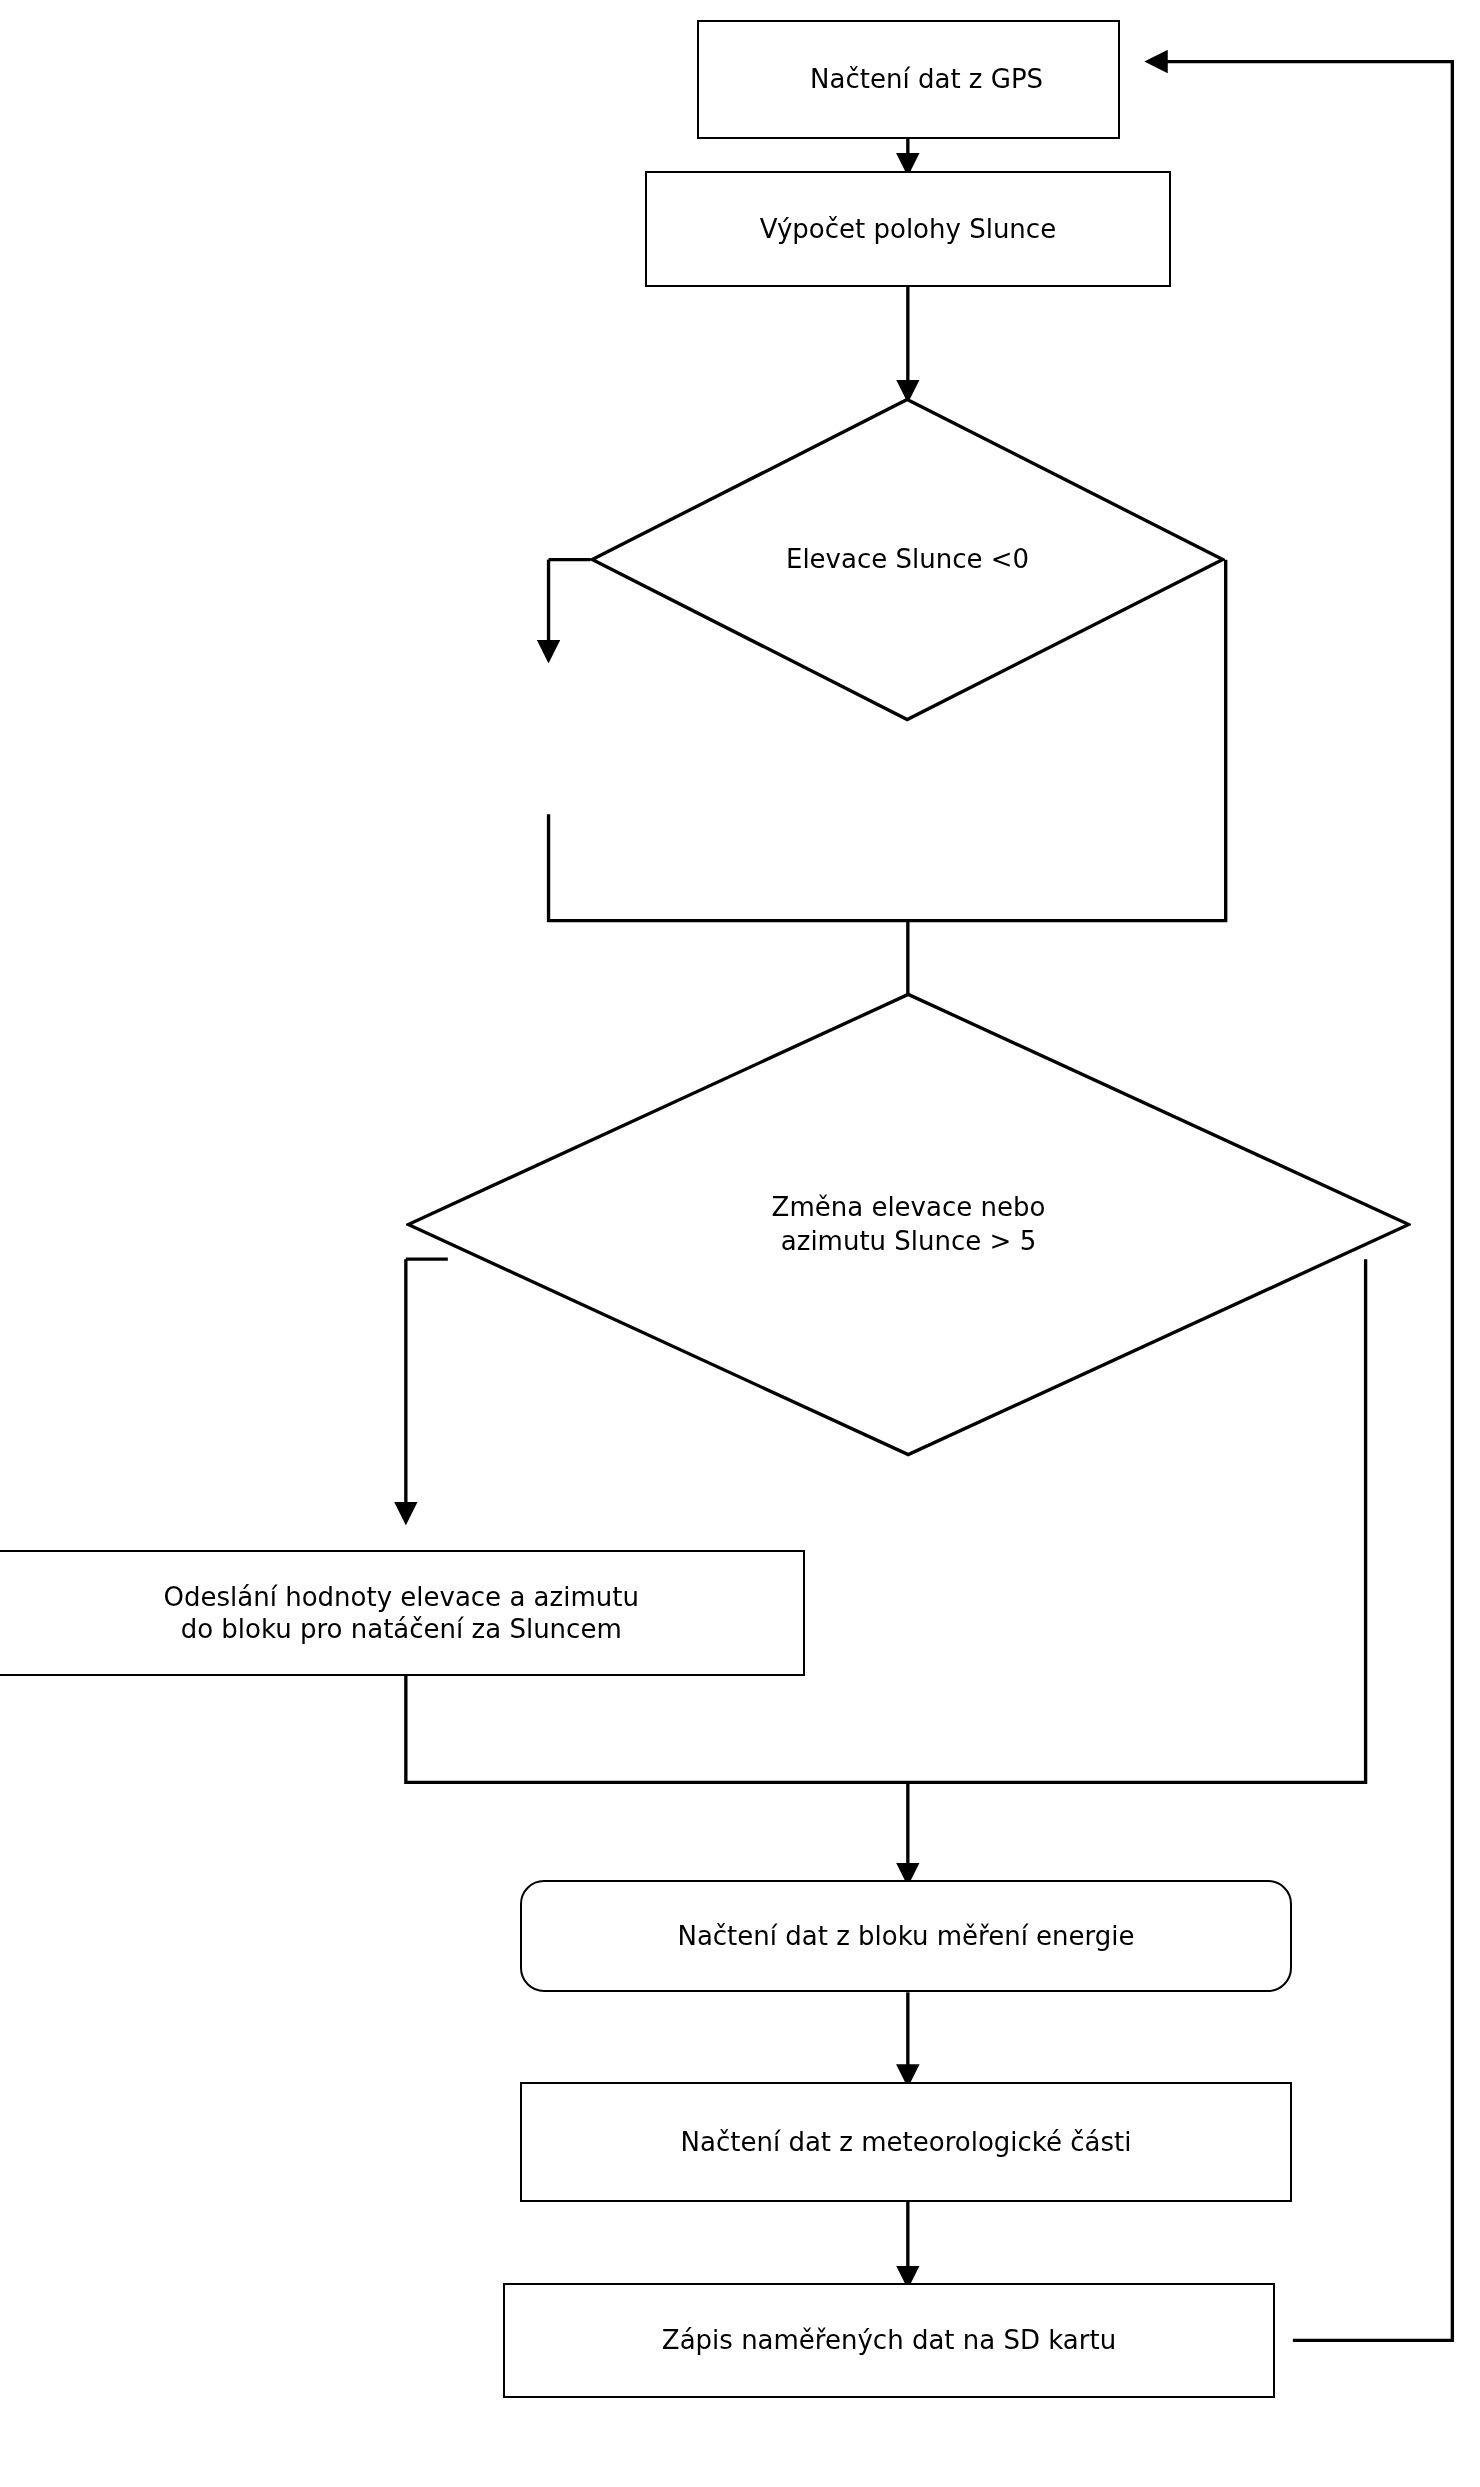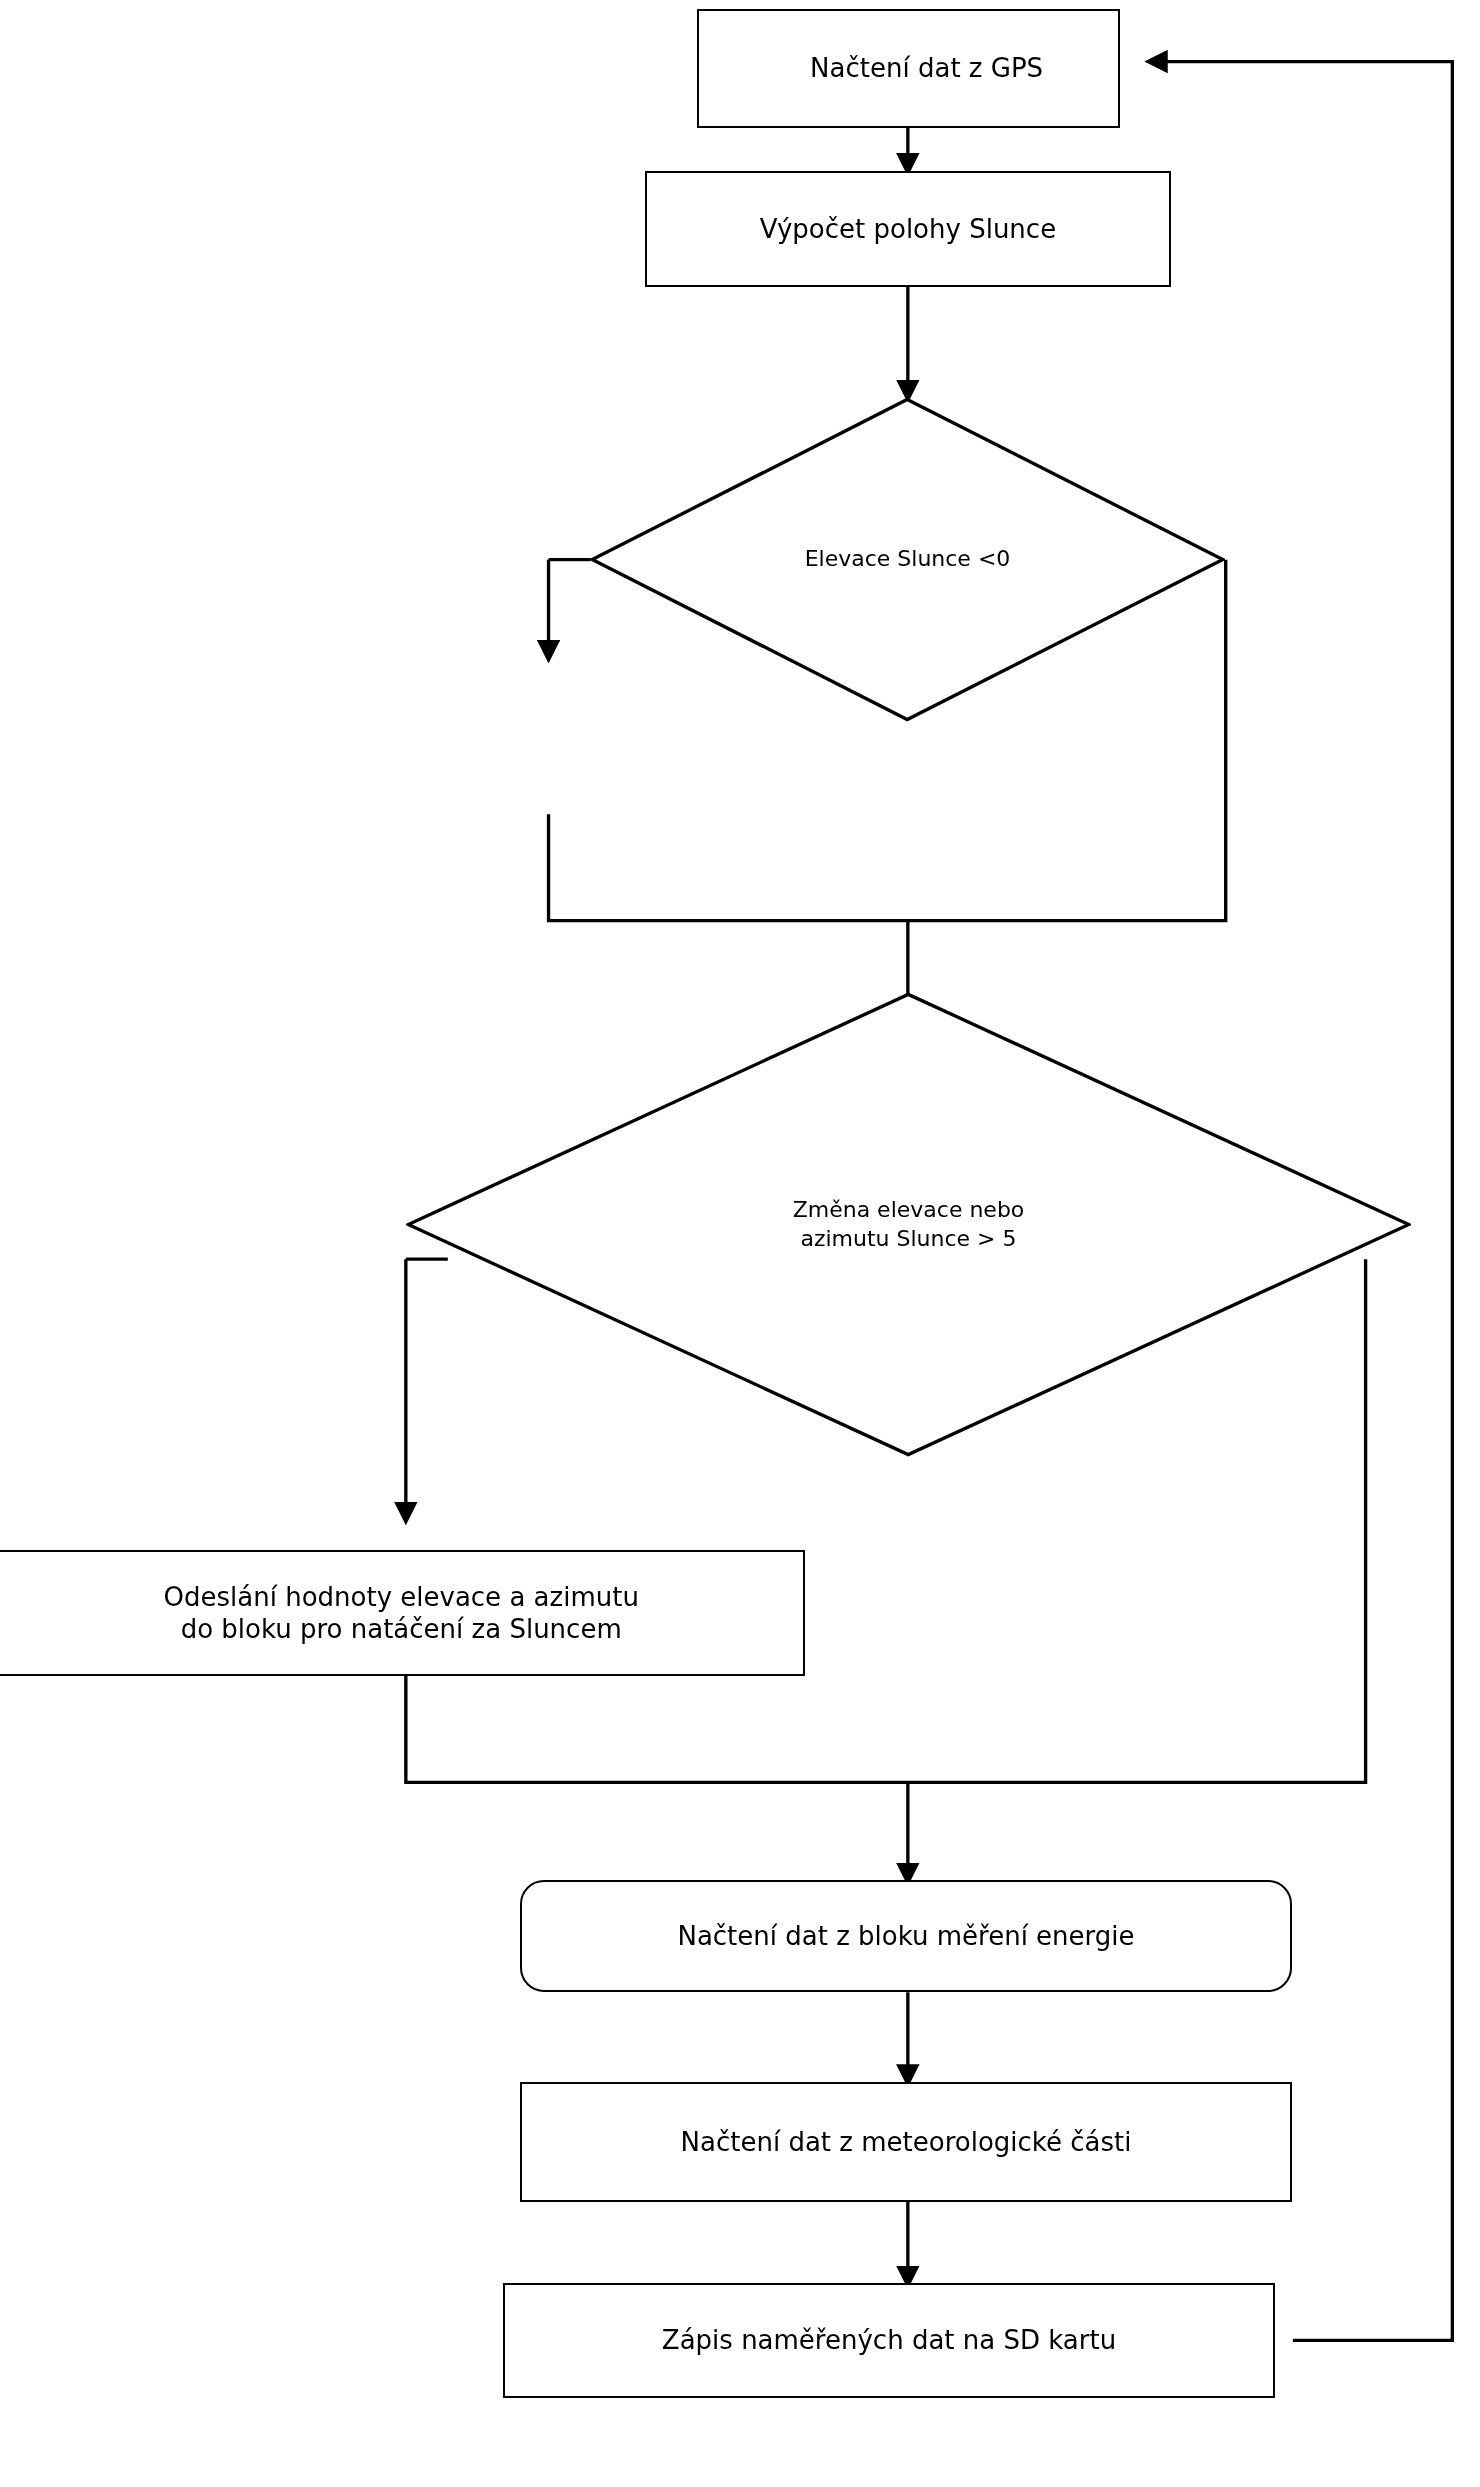--- a/index.html
+++ b/index.html
@@ -45,21 +45,21 @@
   .diamond-label {
     position: absolute;
     left: 0;
     top: 0;
     width: 100%;
     height: 100%;
     display: flex;
     align-items: center;
     justify-content: center;
     text-align: center;
-    font-size: 22px;
+    font-size: 26px;
     line-height: 1.3;
     color: #000000;
     white-space: pre-line;
   }
   #edges {
     position: absolute;
     left: 0;
     top: 0;
     width: 1481px;
     height: 2487px;
@@ -101,21 +101,21 @@
       <path d="M 1622 3185 L 1622 3360" marker-end="url(#arrow)"></path>
 
       <path d="M 1622 3560 L 1622 3720" marker-end="url(#arrow)"></path>
 
       <path d="M 1622 3920 L 1622 4080" marker-end="url(#arrow)"></path>
 
       <path d="M 2310 4182 L 2595 4182 L 2595 110 L 2055 110" marker-end="url(#arrow)"></path>
     </g>
   </svg>
 
-  <div class="node box" style="left:697px; top:9px; width:423px; height:119px;padding-left:44px;">
+  <div class="node box" style="left:697px; top:20px; width:423px; height:119px;padding-left:44px;">
     <span>Načtení dat z GPS</span>
   </div>
 
   <div class="node box" style="left:645px; top:171px; width:526px; height:116px;">
     <span>Výpočet polohy Slunce</span>
   </div>
 
   <div class="diamond-wrap" style="left:590px; top:397px; width:635px; height:325px;">
     <svg width="635" height="325" viewBox="0 0 1135 580" xmlns="http://www.w3.org/2000/svg">
       <polygon points="567,4 1131,290 567,576 4,290" fill="#ffffff" stroke="#000000" stroke-width="6"></polygon>

